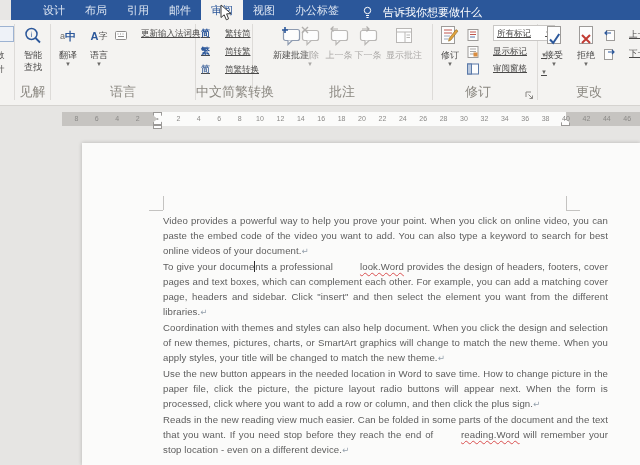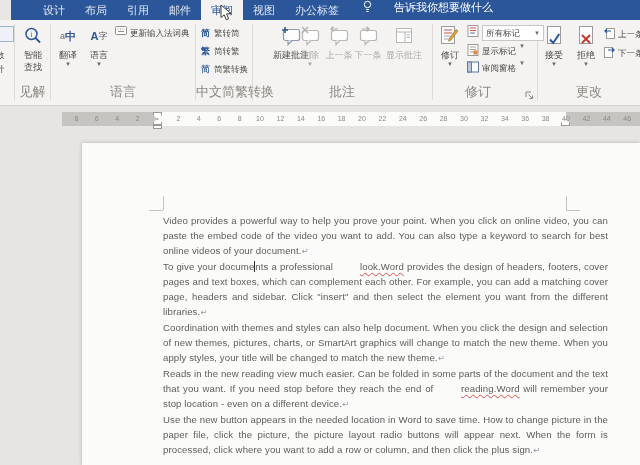--- a/index.html
+++ b/index.html
@@ -4,30 +4,30 @@
 <style>
   html,body{margin:0;padding:0;width:640px;height:465px;overflow:hidden;
     font-family:"Liberation Sans","DejaVu Sans",sans-serif;}
   .stage{position:relative;width:640px;height:465px;background:#e8e7e5;overflow:hidden;}
 
   
   .titlebar{position:absolute;left:0;top:0;width:640px;height:28px;background:#2b579a;margin-left:11px;}
   .tabs{position:absolute;left:22px;top:0;height:20px;display:flex;}
   .tab{height:20px;line-height:20px;padding:0 10px;font-size:11px;color:#dfe7f3;white-space:nowrap;}
   .tab.active{background:#f4f3f1;color:#2b579a;}
-  .tellme{position:absolute;left:352px;top:0;height:20px;display:flex;align-items:flex-start;gap:22px;color:#fff;font-size:11px;white-space:nowrap;}
+  .tellme{position:absolute;left:352px;top:0;height:20px;display:flex;align-items:flex-end;gap:11px;color:#fff;font-size:11px;white-space:nowrap;}
 
   
   .ribbon{position:absolute;left:0;top:20px;width:640px;height:85px;background:#f4f3f1;border-bottom:1px solid #d5d3d0;font-size:9px;color:#444;}
   .rdiv{position:absolute;top:4px;height:76px;width:1px;background:#ddDBd8;}
   .grouplabel{position:absolute;bottom:3px;font-size:13px;color:#8a8780;width:100%;text-align:center;white-space:nowrap;}
   .group{position:absolute;top:0;height:84px;}
   .bigbtn{position:absolute;top:4px;display:flex;flex-direction:column;align-items:center;gap:2px;text-align:center;line-height:10px;font-size:9px;color:#4a4948;}
   .bigbtn .ic{height:24px;display:flex;align-items:center;justify-content:center;}
-  .smallbtn{position:absolute;display:flex;align-items:flex-start;gap:3px;font-size:8.5px;color:#4a4948;white-space:nowrap;line-height:14px;}
+  .smallbtn{position:absolute;display:flex;align-items:flex-end;gap:14px;font-size:8.5px;color:#4a4948;white-space:nowrap;line-height:14px;text-decoration:underline;}
   .disabled,.disabled *{color:#aba9a7 !important;}
   .arrow{font-size:6px;color:#6b6a68;line-height:5px;}
   .combo{display:flex;align-items:center;justify-content:space-between;width:54px;height:14px;background:#fff;border:1px solid #c9c7c5;padding:0 3px;font-size:8.5px;color:#4a4948;}
   .cjk-ic{font-size:9px;color:#2b579a;font-weight:bold;width:11px;text-align:center;}
   .glyph-a{font-size:9px;color:#6d6c6a;}
   .glyph-zh{font-size:11px;color:#2b579a;font-weight:bold;}
   .glyph-A{font-size:11px;color:#2b579a;font-weight:bold;}
   .glyph-zi{font-size:9px;color:#5a5958;}
   .fragcol{position:absolute;left:-8px;top:0;width:22px;height:84px;overflow:hidden;}
 
@@ -330,22 +330,22 @@
 
     <div class="page">
       <div class="crop" style="left:81px;top:53px;width:1px;height:14px;"></div>
       <div class="crop" style="left:67px;top:67px;width:14px;height:1px;"></div>
       <div class="crop" style="left:484px;top:53px;width:1px;height:14px;"></div>
       <div class="crop" style="left:484px;top:67px;width:14px;height:1px;"></div>
       <div class="textblock">
           <div class="para"><span>Video provides a powerful way to help you prove your point. When you click on online video, you can paste the embed code of the video you want to add. You can also type a keyword to search for best online videos of your document.</span><span class="pmark">↵</span></div>
           <div class="para"><span>To give your docume</span><span class="caret"></span><span>nts a professional </span><span class="squiggle">look.Word</span><span> provides the design of headers, footers, cover pages and text boxes, which can complement each other. For example, you can add a matching cover page, headers and sidebar. Click "insert" and then select the element you want from the different libraries.</span><span class="pmark">↵</span></div>
           <div class="para"><span>Coordination with themes and styles can also help document. When you click the design and selection of new themes, pictures, charts, or SmartArt graphics will change to match the new theme. When you apply styles, your title will be changed to match the new theme.</span><span class="pmark">↵</span></div>
+          <div class="para"><span>Use the new button appears in the needed location in Word to save time. How to change picture in the paper file, click the picture, the picture layout radio buttons will appear next. When the form is processed, click where you want to add a row or column, and then click the plus sign.</span><span class="pmark">↵</span></div>
           <div class="para"><span>Reads in the new reading view much easier. Can be folded in some parts of the document and the text that you want. If you need stop before they reach the end of </span><span class="squiggle">reading.Word</span><span> will remember your stop location - even on a different device.</span><span class="pmark">↵</span></div>
-          <div class="para"><span>Use the new button appears in the needed location in Word to save time. How to change picture in the paper file, click the picture, the picture layout radio buttons will appear next. When the form is processed, click where you want to add a row or column, and then click the plus sign.</span><span class="pmark">↵</span></div>
         </div>
     </div>
   </div>
 
   <svg class="cursor" width="13" height="18" viewBox="0 0 13 18">
     <path d="M1 1 L1 13.5 L4.2 10.8 L6.3 15.8 L8.6 14.8 L6.6 9.9 L11 9.6 Z" fill="#ffffff" stroke="#3a3a3a" stroke-width="1"></path>
   </svg>
 </div>
 
 </body></html>

